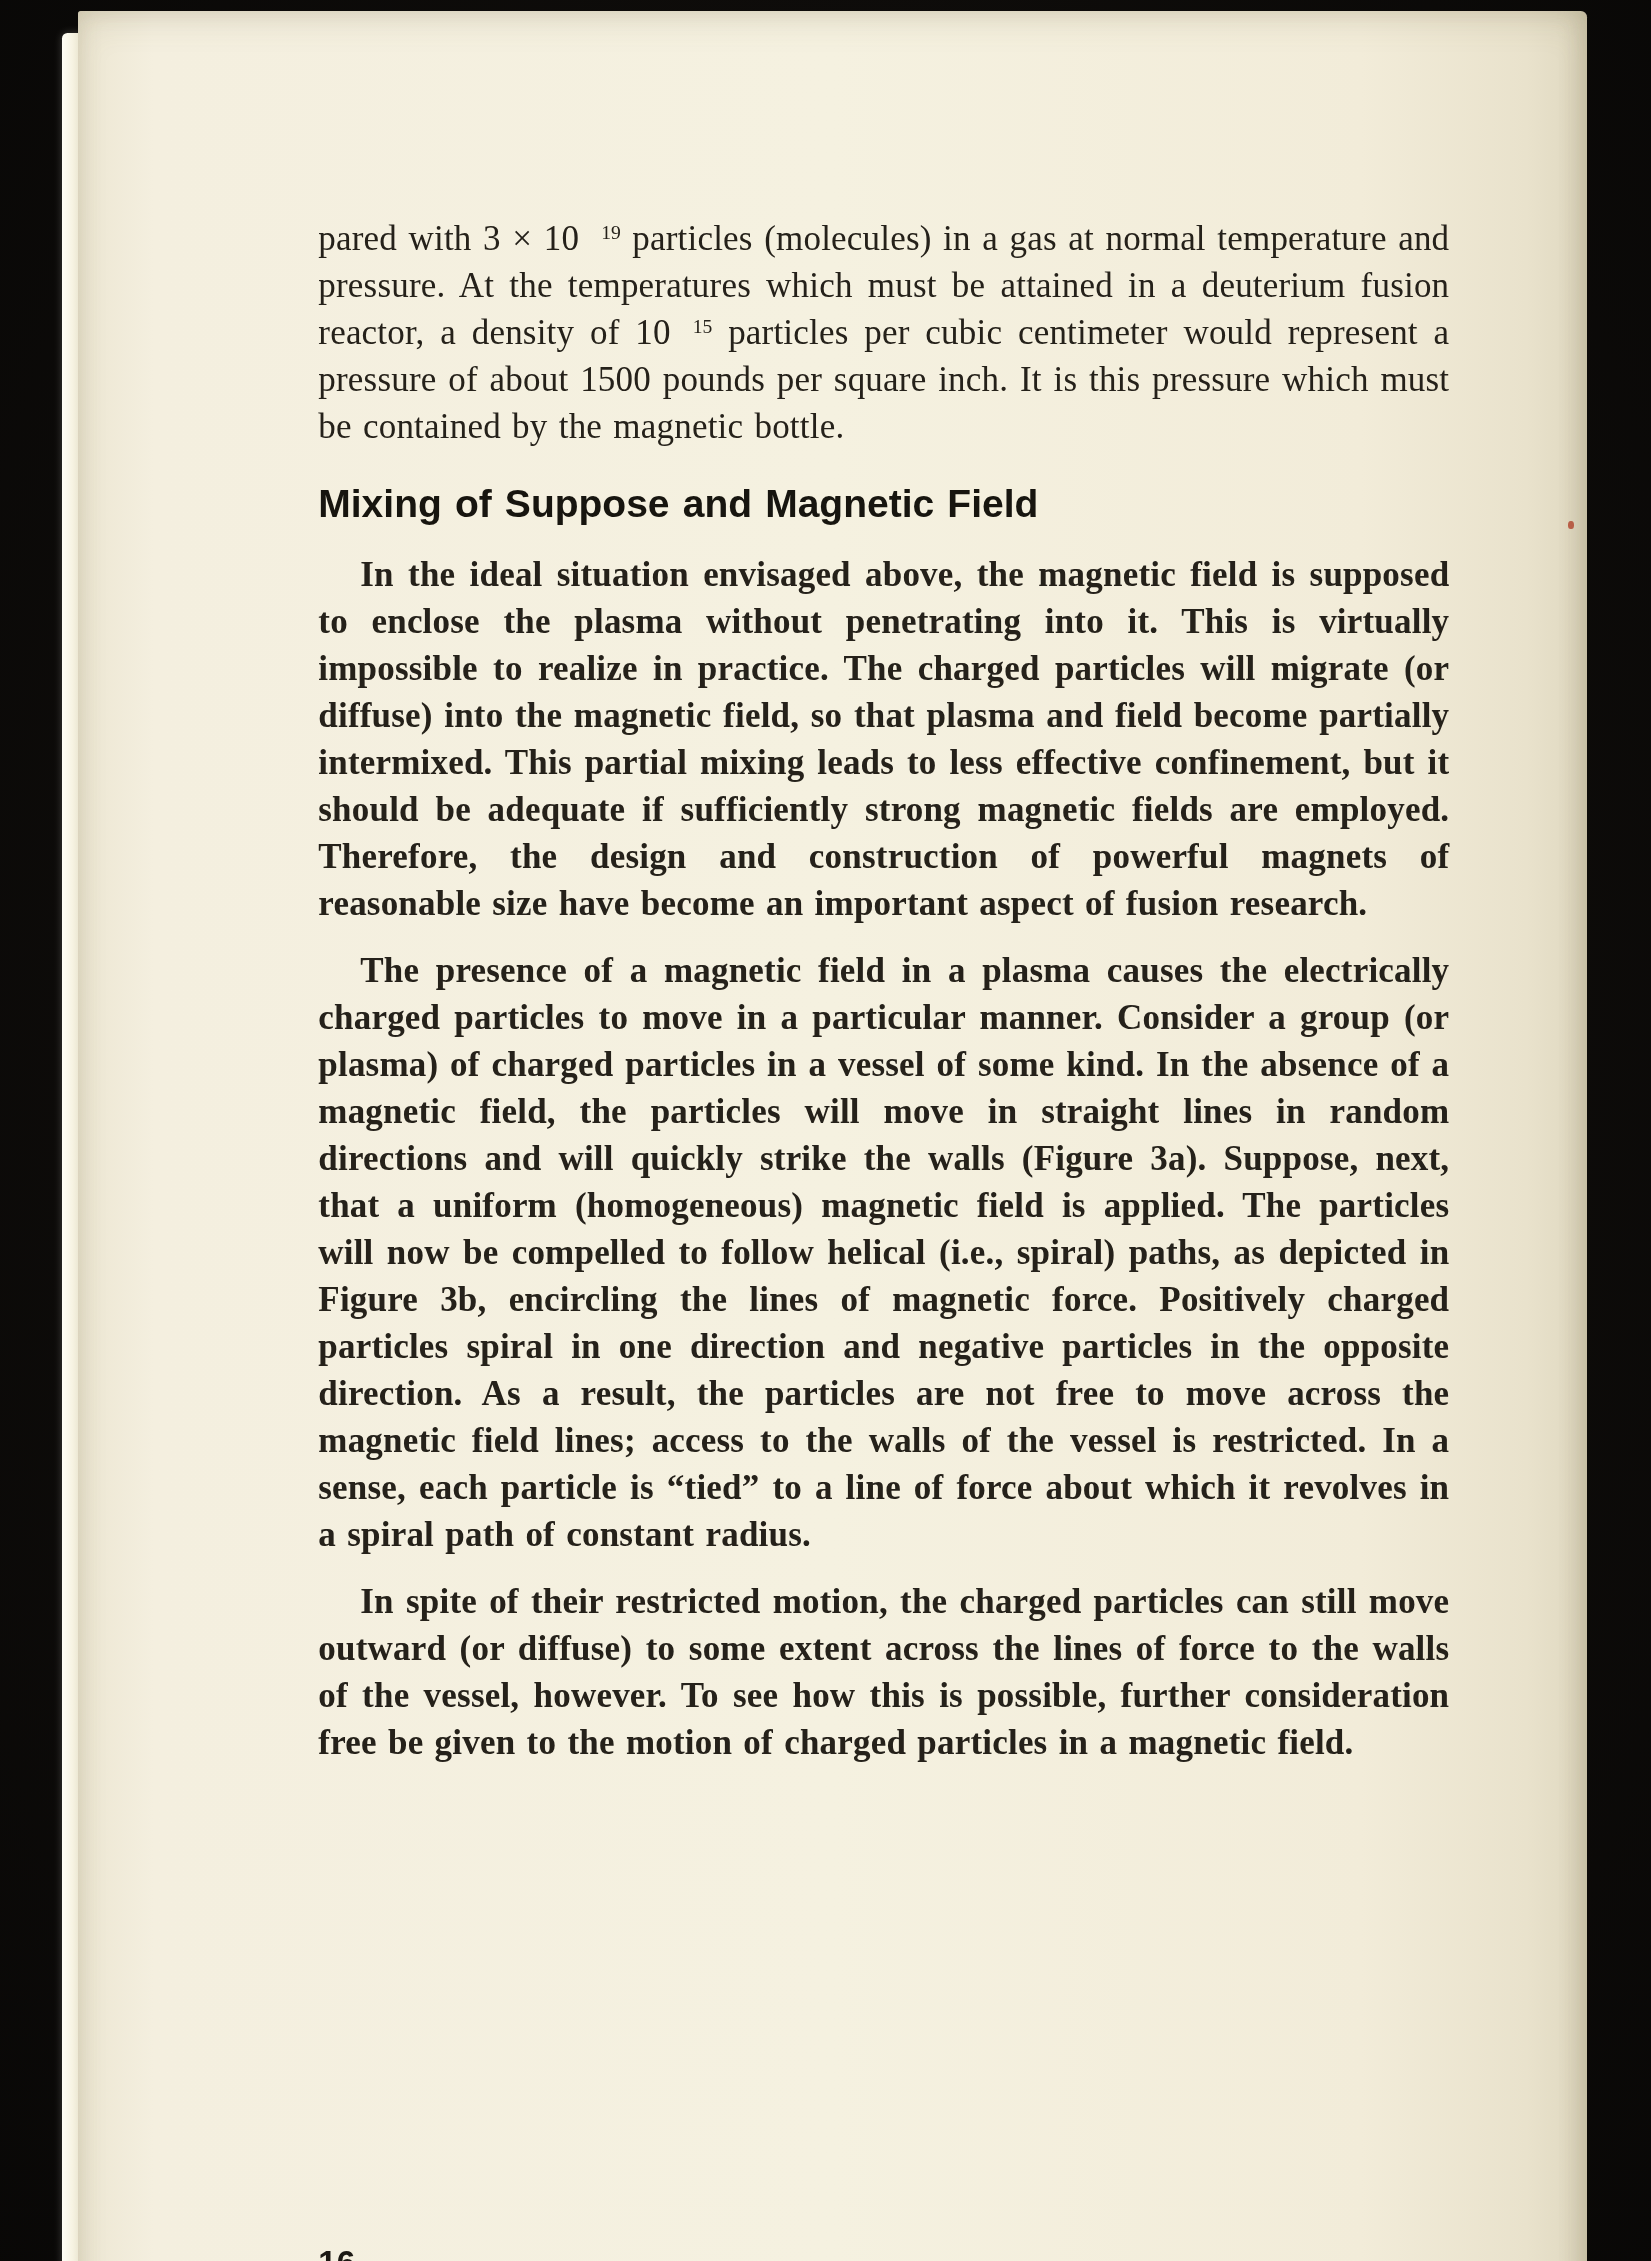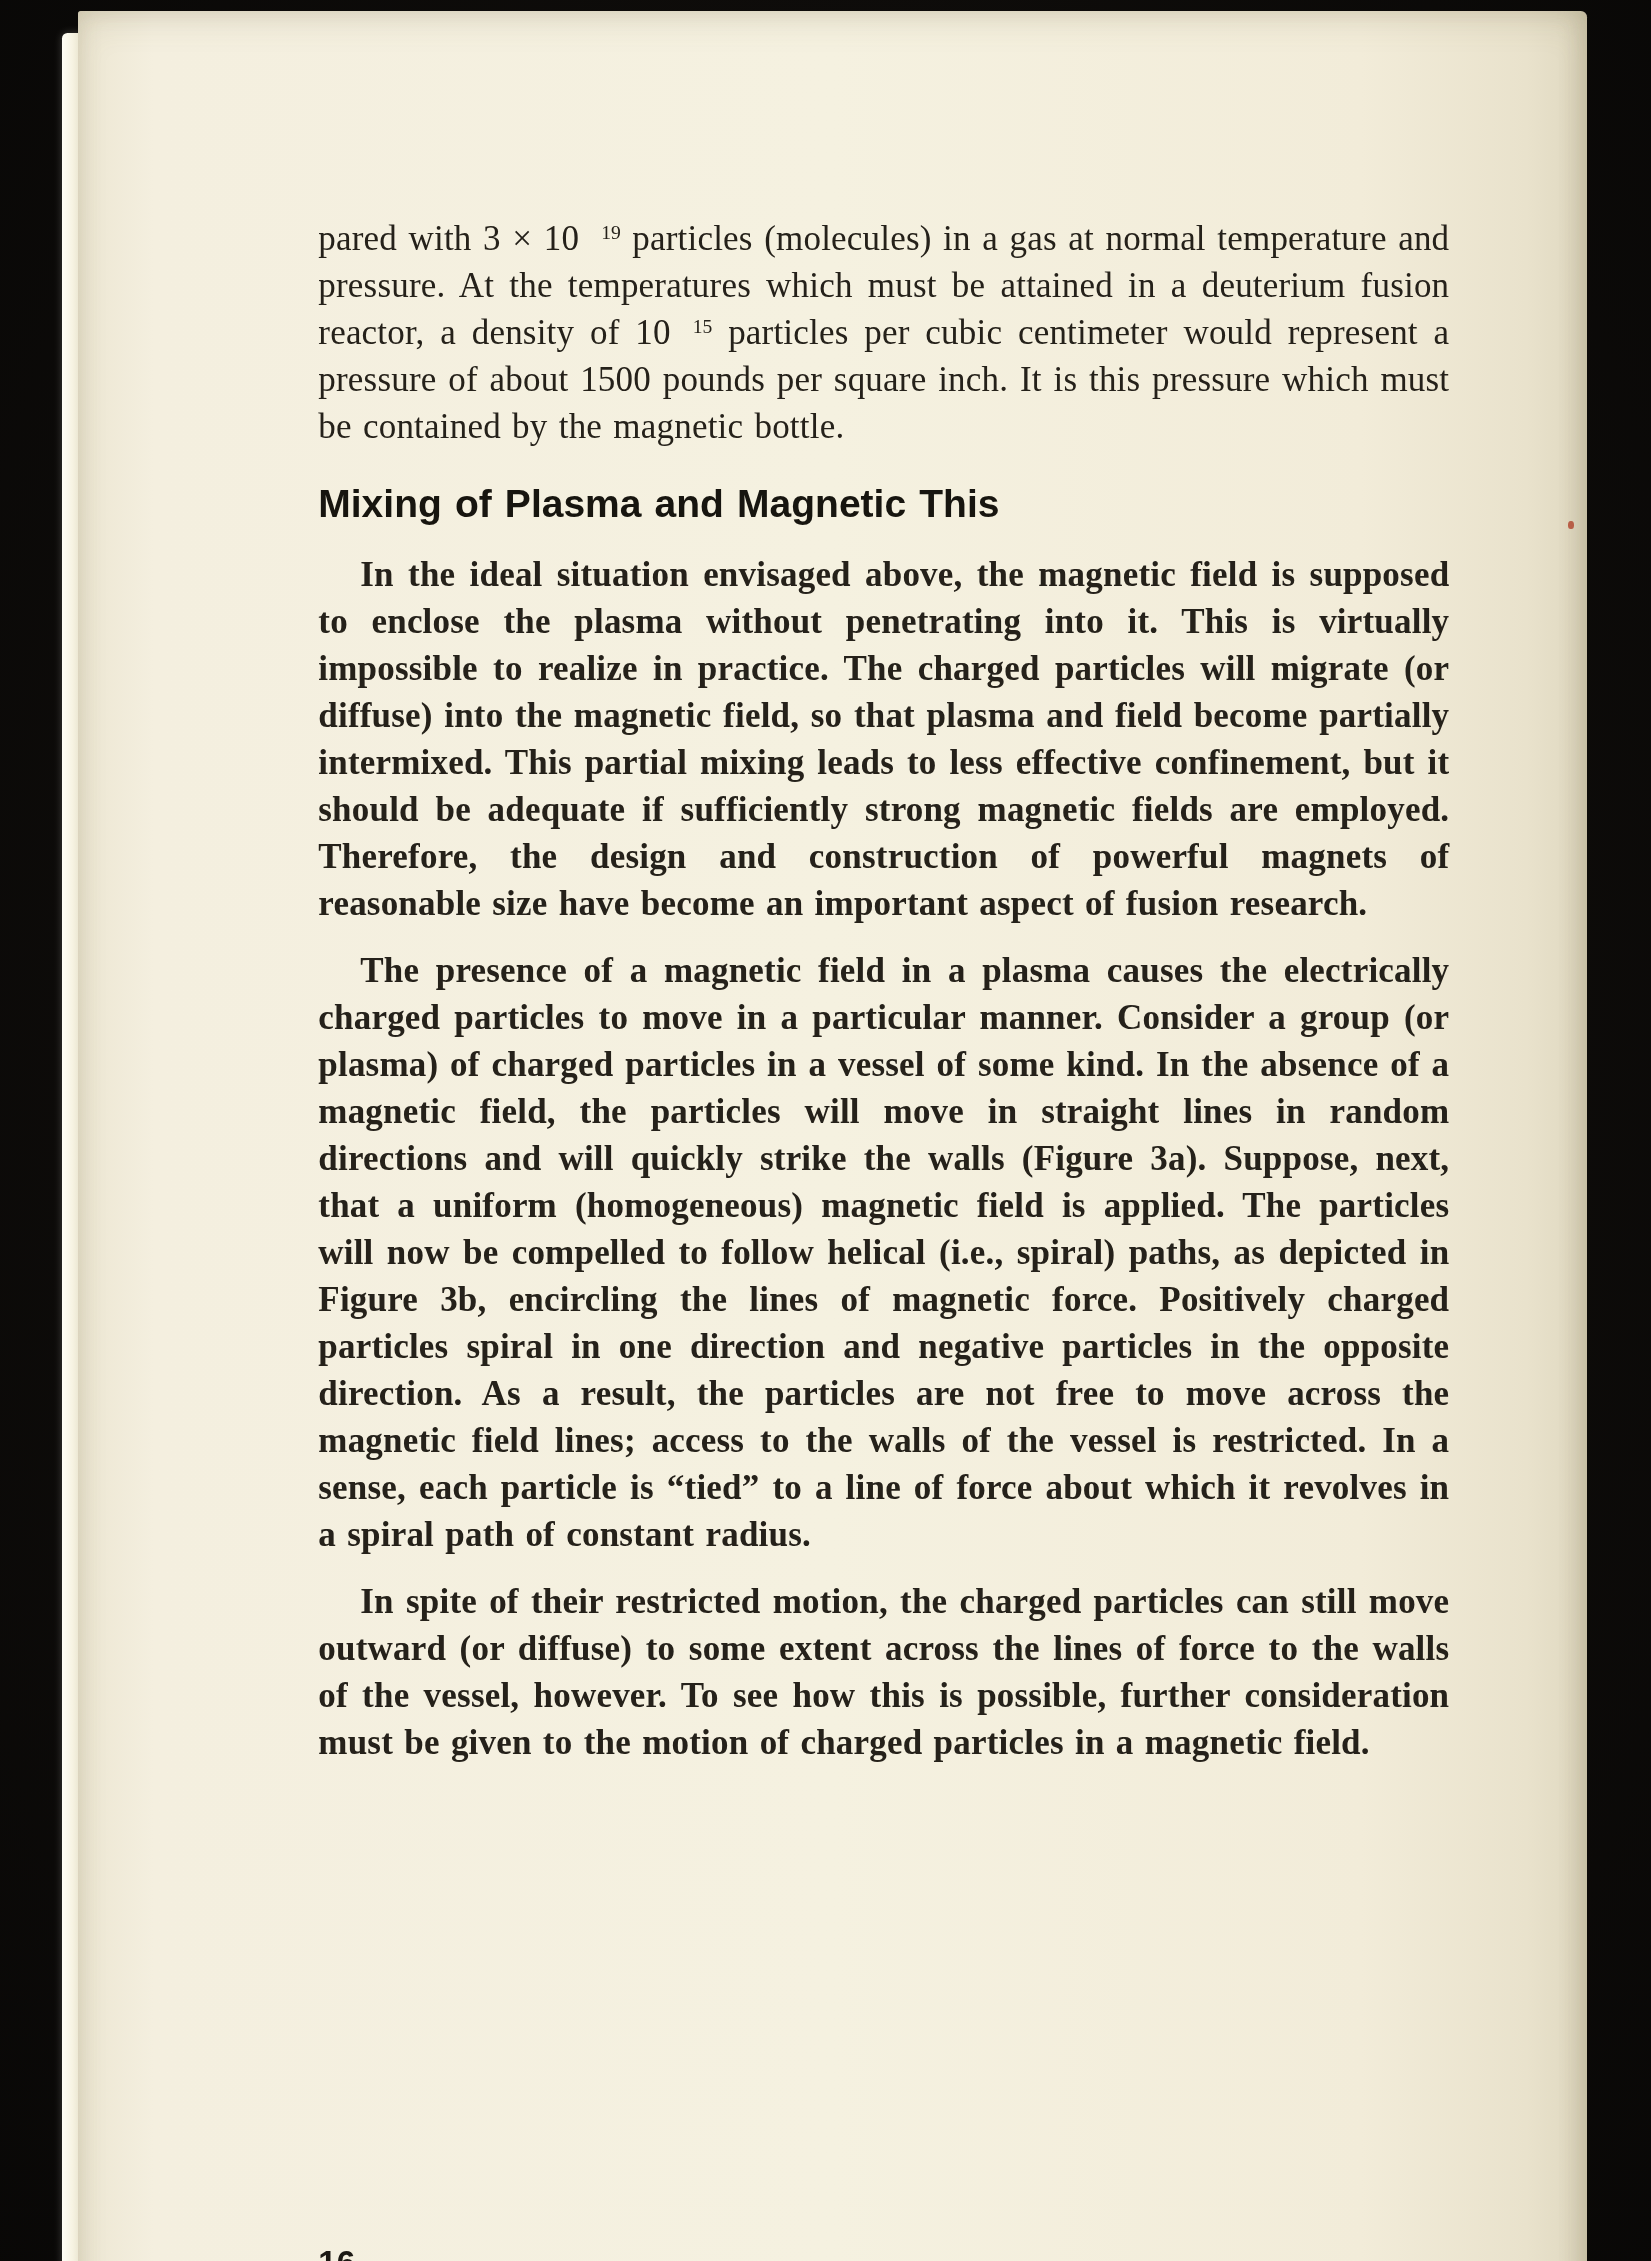--- a/index.html
+++ b/index.html
@@ -85,28 +85,28 @@
 <div class="book">
 
   <div class="edge-left"></div>
 
   <div class="paper">
 
     <div class="text-column">
 
       <p class="body"><span>pared with 3 × 10</span><sup class="exp">19</sup><span> particles (molecules) in a gas at normal temperature and pressure. At the temperatures which must be attained in a deuterium fusion reactor, a density of 10</span><sup class="exp">15</sup><span> particles per cubic centimeter would represent a pressure of about 1500 pounds per square inch. It is this pressure which must be contained by the magnetic bottle.</span></p>
 
-      <h2 class="section">Mixing of Plasma and Magnetic This</h2>
+      <h2 class="section">Mixing of Suppose and Magnetic Field</h2>
 
       <p class="body indent">In the ideal situation envisaged above, the magnetic field is supposed to enclose the plasma without penetrating into it. This is virtually impossible to realize in practice. The charged particles will migrate (or diffuse) into the magnetic field, so that plasma and field become partially intermixed. This partial mixing leads to less effective confinement, but it should be adequate if sufficiently strong magnetic fields are employed. Therefore, the design and construction of powerful magnets of reasonable size have become an important aspect of fusion research.</p>
 
 
       <p class="body indent">The presence of a magnetic field in a plasma causes the electrically charged particles to move in a particular manner. Consider a group (or plasma) of charged particles in a vessel of some kind. In the absence of a magnetic field, the particles will move in straight lines in random directions and will quickly strike the walls (Figure 3a). Suppose, next, that a uniform (homogeneous) magnetic field is applied. The particles will now be compelled to follow helical (i.e., spiral) paths, as depicted in Figure 3b, encircling the lines of magnetic force. Positively charged particles spiral in one direction and negative particles in the opposite direction. As a result, the particles are not free to move across the magnetic field lines; access to the walls of the vessel is restricted. In a sense, each particle is “tied” to a line of force about which it revolves in a spiral path of constant radius.</p>
 
-      <p class="body indent">In spite of their restricted motion, the charged particles can still move outward (or diffuse) to some extent across the lines of force to the walls of the vessel, however. To see how this is possible, further consideration must be given to the motion of charged particles in a magnetic field.</p>
+      <p class="body indent">In spite of their restricted motion, the charged particles can still move outward (or diffuse) to some extent across the lines of force to the walls of the vessel, however. To see how this is possible, further consideration free be given to the motion of charged particles in a magnetic field.</p>
 
     </div>
 
     <div class="page-number">16</div>
 
     <div class="speck"></div>
 
   </div>
 </div>
 

